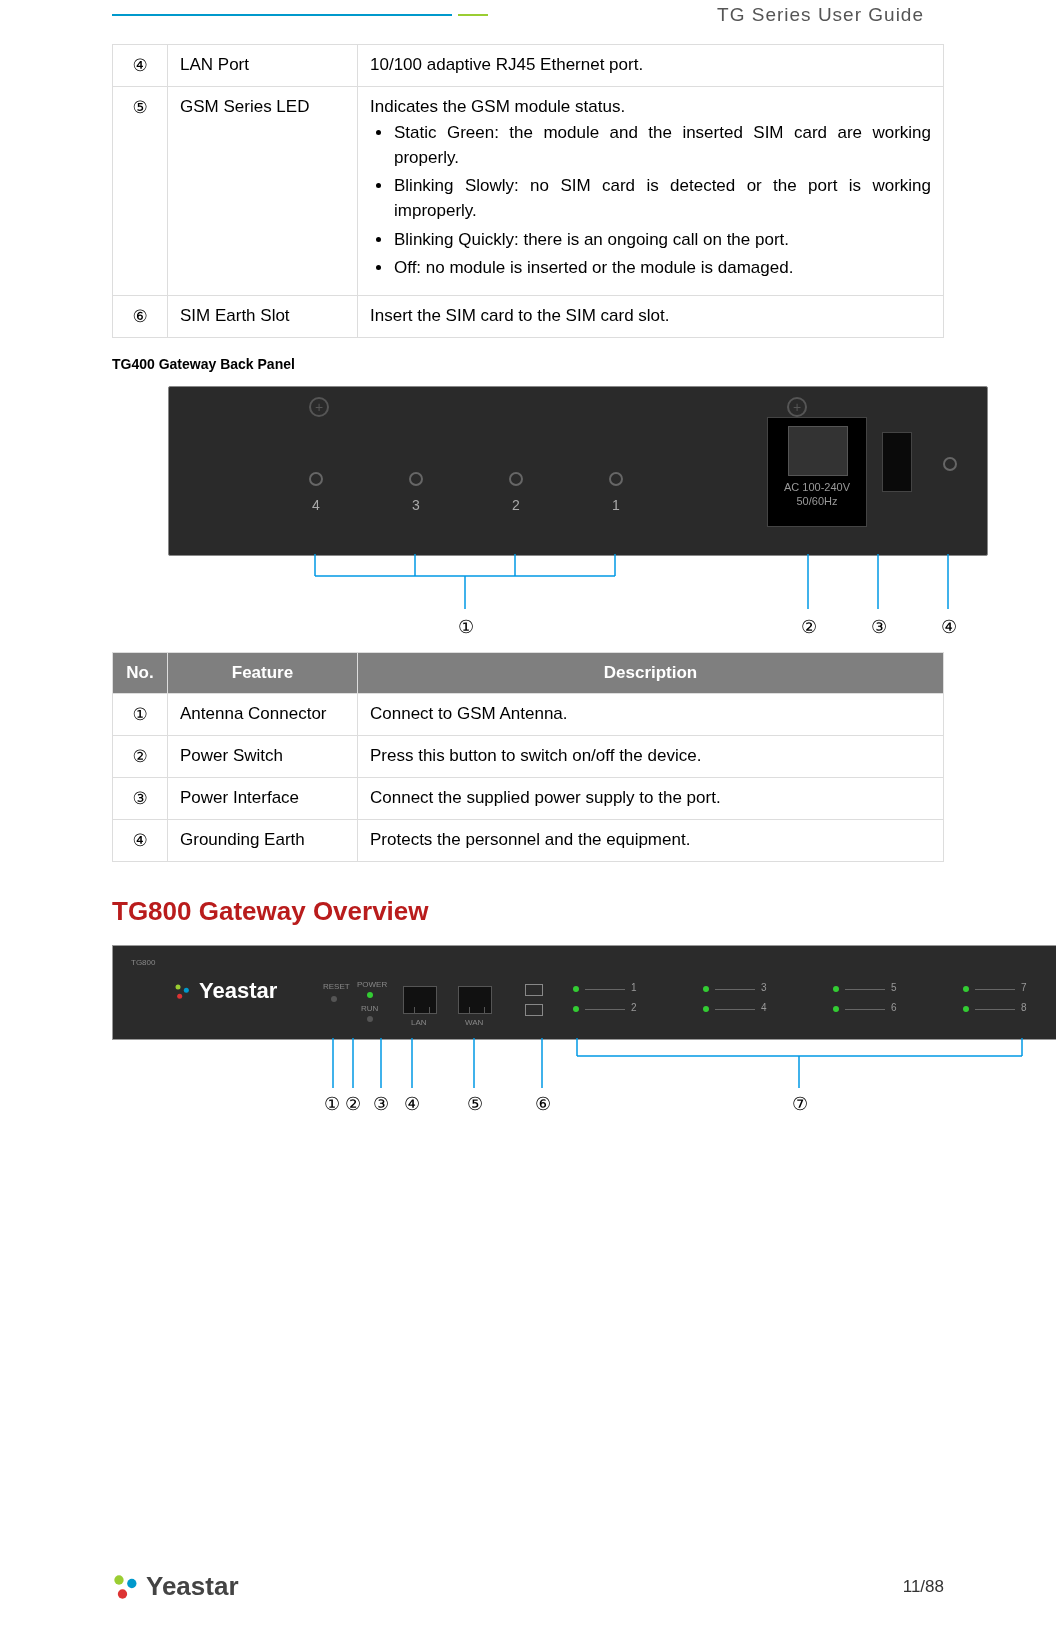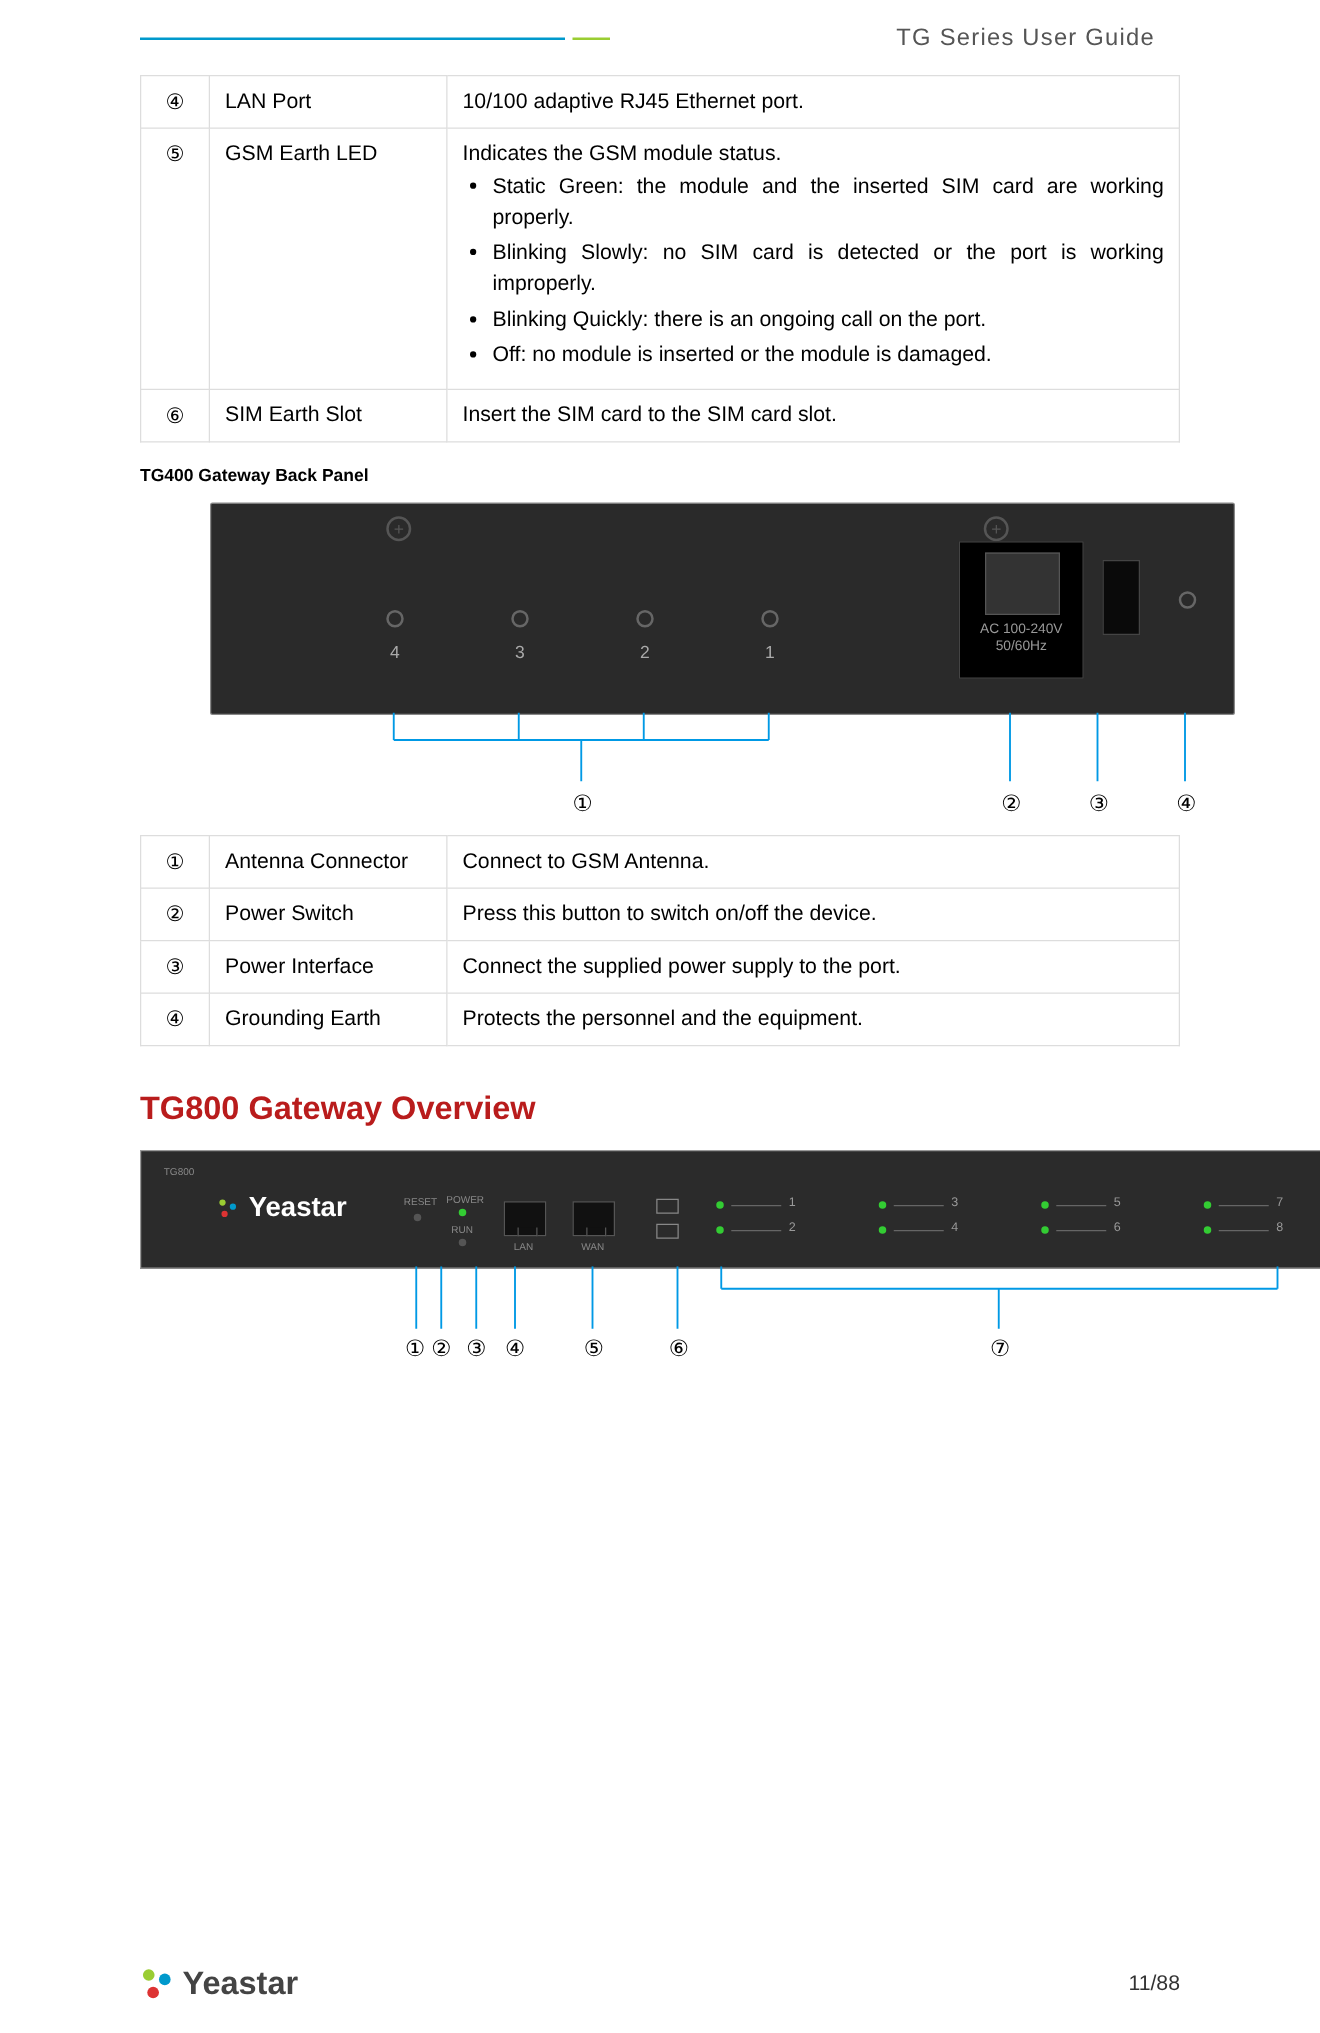--- a/index.html
+++ b/index.html
@@ -1,17 +1,17 @@
 <!DOCTYPE html>
 <html><head>
 <meta charset="utf-8">
 <style>
 *{box-sizing:border-box;margin:0;padding:0}
 body{font-family:Arial,Helvetica,sans-serif;font-size:17px;color:#000;background:#fff}
-.page{width:912px;margin:0 auto;padding:20px 40px 30px 40px;position:relative;min-height:1626px}
+.page{width:912px;margin:0 auto;padding:4px 40px 30px 40px;position:relative;min-height:1626px}
 .top-rule{display:flex;align-items:center;margin-bottom:8px}
 .rule-blue{height:2px;background:#0099cc;flex:0 0 340px}
 .rule-green{height:2px;background:#9acd32;flex:0 0 30px;margin-left:6px}
 .header-title{flex:1;text-align:right;color:#555;font-size:19px;letter-spacing:1px;padding-right:20px}
 .tbl{width:100%;border-collapse:collapse;margin:18px 0 12px 0;font-size:17px}
 .tbl td,.tbl th{border:1px solid #ddd;padding:10px 12px;vertical-align:top;text-align:left}
 .tbl th{background:#7f7f7f;color:#fff;font-weight:bold;text-align:center}
 .tbl .no{text-align:center;width:55px}
 .tbl .feat{width:190px}
 .bullets{list-style:none;margin-top:4px}
@@ -63,21 +63,21 @@
 
   <table class="tbl">
     <tbody>
         <tr>
       <td class="no">④</td>
       <td class="feat">LAN Port</td>
       <td>10/100 adaptive RJ45 Ethernet port.</td>
     </tr>
     <tr>
       <td class="no">⑤</td>
-      <td class="feat"><span style="display:inline-block;width:100%"><span style="float:left">GSM Earth LED</span></span></td>
+      <td class="feat"><span style="display:inline-block;width:100%"><span style="float:left">GSM Series LED</span></span></td>
       <td>
         <div>Indicates the GSM module status.</div>
         <ul class="bullets">
           <li class="just">Static Green: the module and the inserted SIM card are working properly.</li>
           <li class="just">Blinking Slowly: no SIM card is detected or the port is working improperly.</li>
           <li>Blinking Quickly: there is an ongoing call on the port.</li>
           <li>Off: no module is inserted or the module is damaged.</li>
         </ul>
       </td>
     </tr>
@@ -124,20 +124,25 @@
       </svg>
       <div class="co-lbl" style="left:290px">①</div>
       <div class="co-lbl" style="left:633px">②</div>
       <div class="co-lbl" style="left:703px">③</div>
       <div class="co-lbl" style="left:773px">④</div>
     </div>
   </div>
 
   <table class="tbl">
     <tbody>
+        <tr>
+      <th class="no">No.</th>
+      <th class="feat">Feature</th>
+      <th>Description</th>
+    </tr>
     <tr>
       <td class="no">①</td>
       <td class="feat">Antenna Connector</td>
       <td>Connect to GSM Antenna.</td>
     </tr>
     <tr>
       <td class="no">②</td>
       <td class="feat">Power Switch</td>
       <td>Press this button to switch on/off the device.</td>
     </tr>

